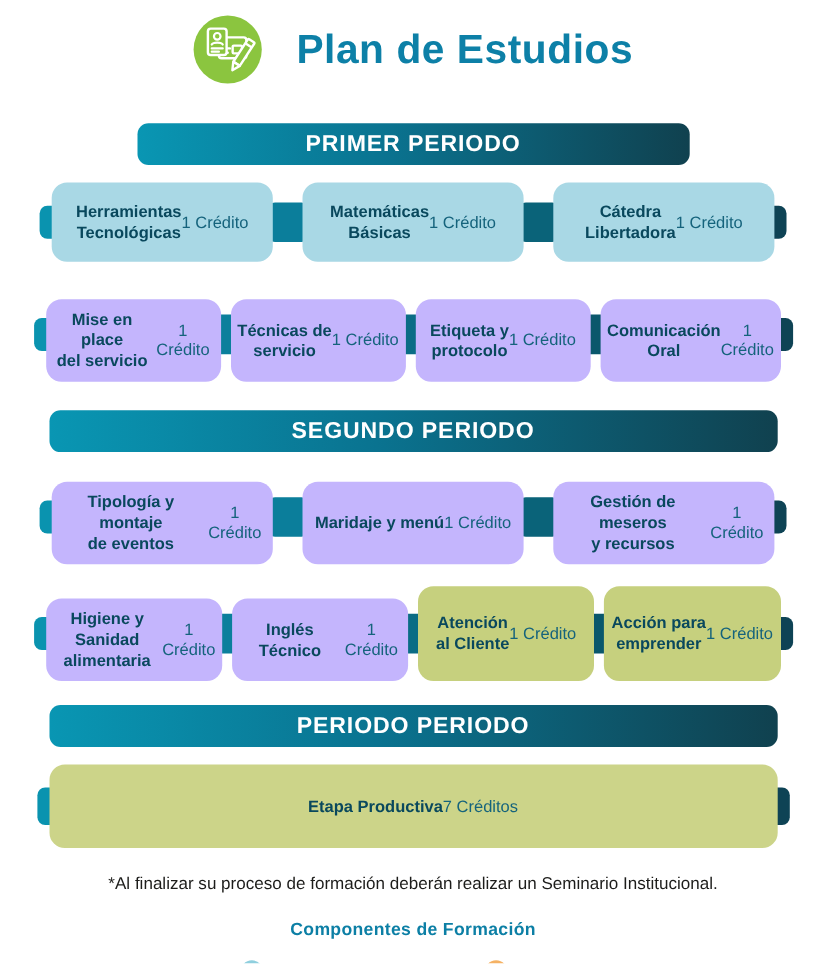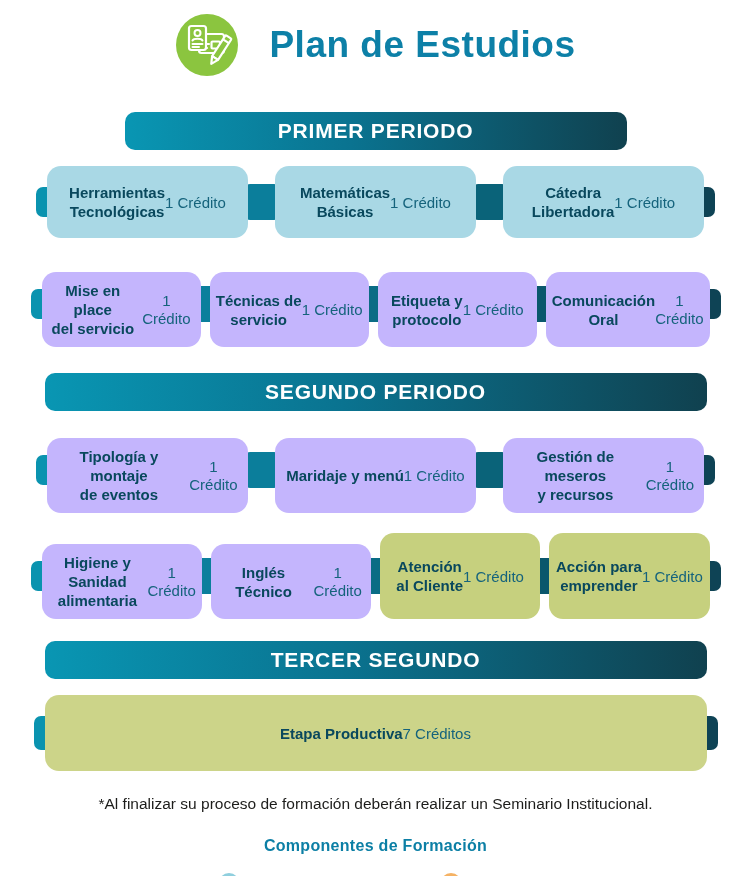--- a/index.html
+++ b/index.html
@@ -190,21 +190,21 @@
 al Cliente</div>
       <div class="card-credits">1 Crédito</div>
     </div>
     <div class="card h75" data-type="transversal">
       <div class="card-title">Acción para
 emprender</div>
       <div class="card-credits">1 Crédito</div>
     </div>
   </div>
 
-  <div class="period-banner banner-wide mt-banner3">TERCER SEGUNDO</div>
+  <div class="period-banner banner-wide mt-banner3">PERIODO PERIODO</div>
 
   <div class="cards-row row-wide">
     <i class="stub stub-l"></i>
     <i class="stub stub-r"></i>
     <div class="card etapa-card h76" data-type="transversal">
       <div class="card-title">Etapa Productiva</div>
       <div class="card-credits">7 Créditos</div>
     </div>
   </div>
 

